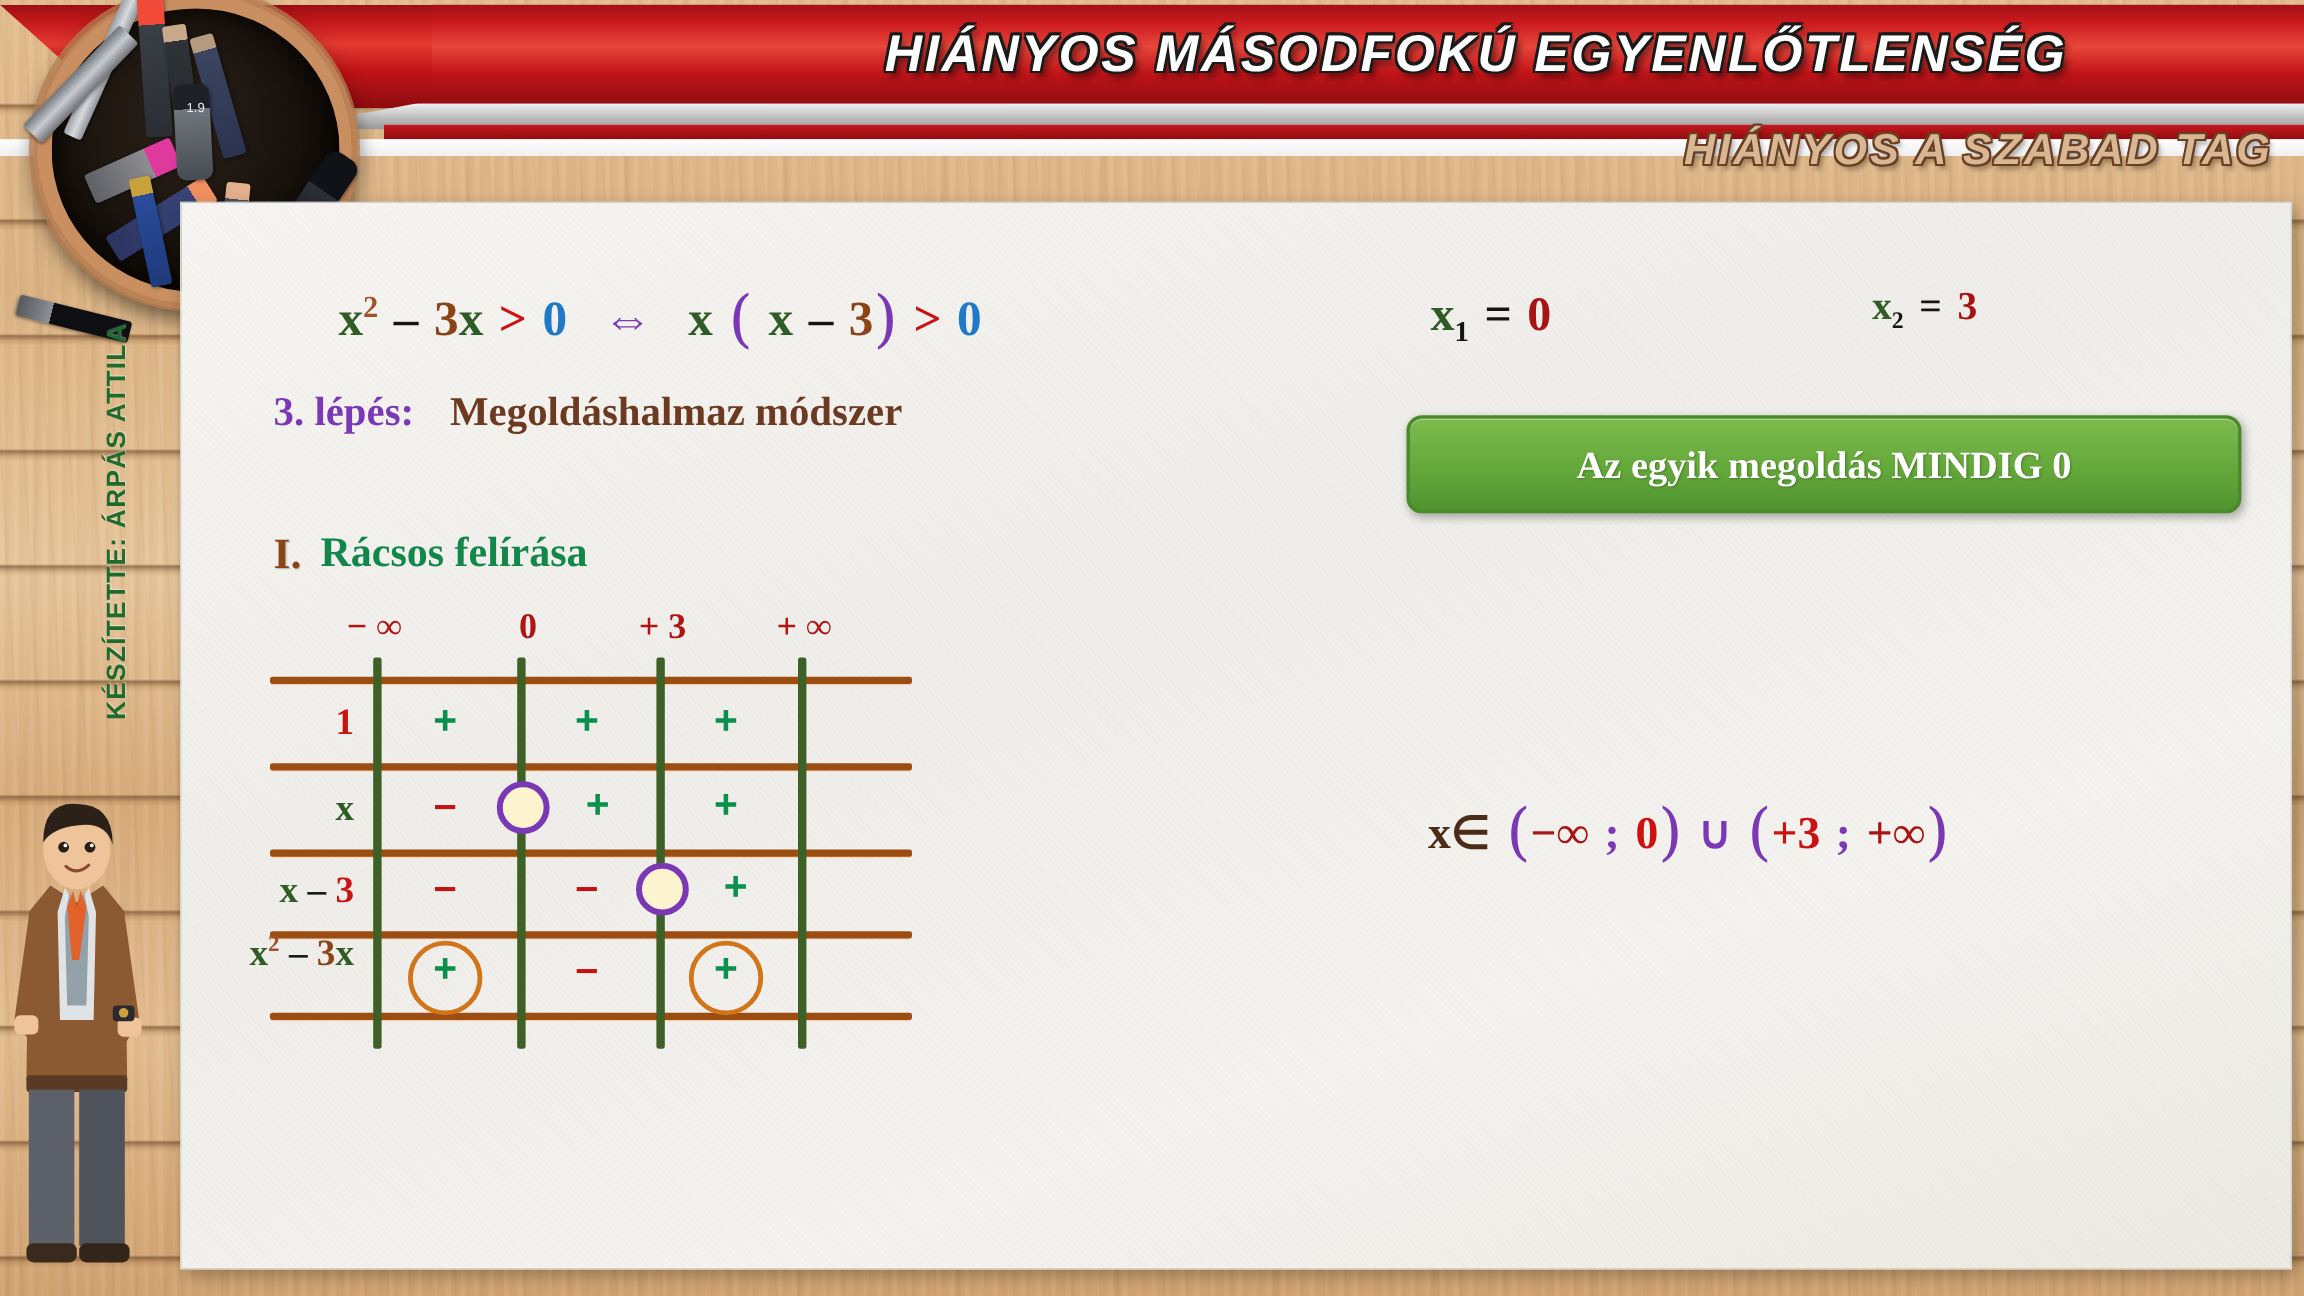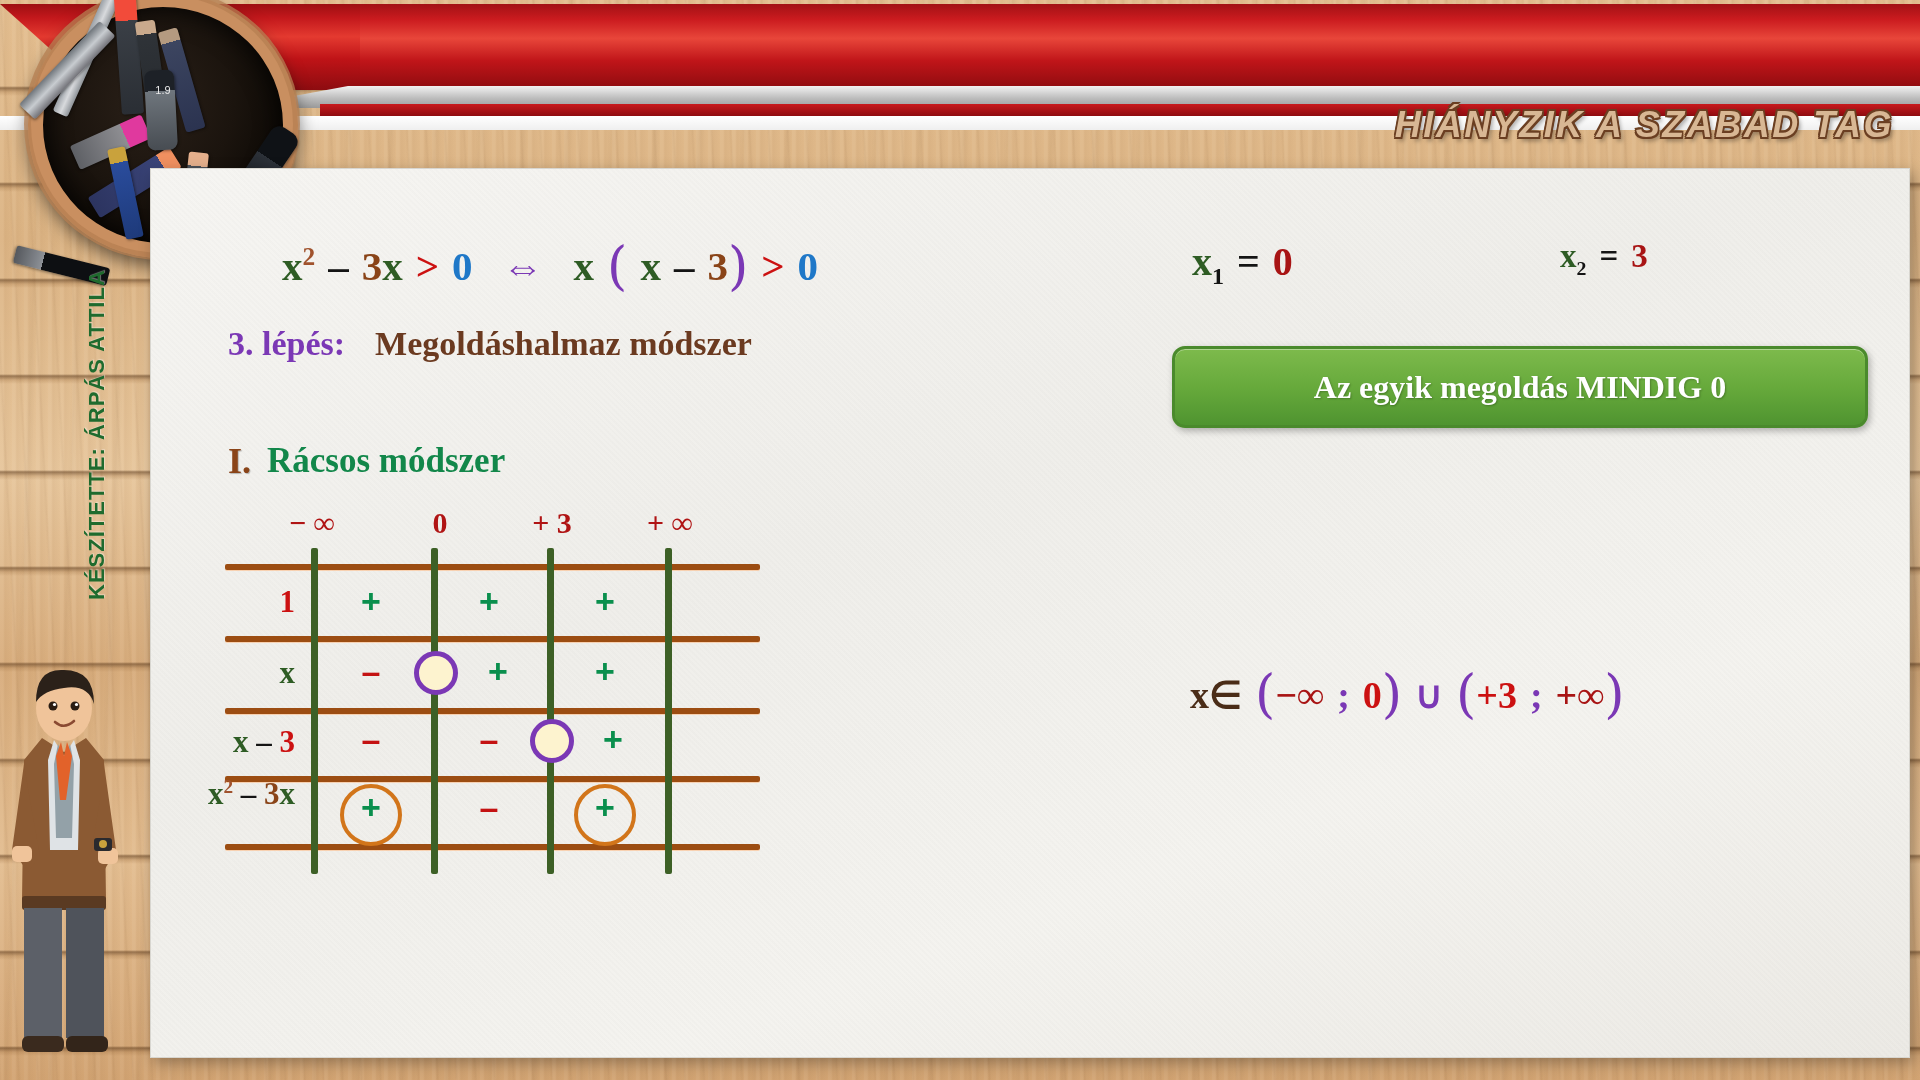--- a/index.html
+++ b/index.html
@@ -199,22 +199,23 @@
 
 <div id="wood"></div>
 <div id="woodgrain"></div>
 
 <div id="banner-wrap">
   <div id="band-top" class="banner-red"></div>
   <div id="band-top-inner"></div>
   <div id="band-grey"></div>
   <div id="band-red2"></div>
   <div id="band-white"></div>
-</div>
-<div id="banner-subtitle">HIÁNYZIK A SZABAD TAG</div>
+  <div id="banner-title">HIÁNYOS MÁSODFOKÚ EGYENLŐTLENSÉG</div>
+</div>
+<div id="banner-subtitle">HIÁNYOS A SZABAD TAG</div>
 
 <div id="cup">
   <div id="cup-bowl"></div>
   <div id="cup-rim"></div>
   <div class="pencil" style="left:52px;top:2px;width:16px;height:128px;transform:rotate(24deg);
               background:linear-gradient(90deg,#9aa0a6,#d8dadd,#8e9398);"></div>
   <div class="pencil" style="left:16px;top:12px;width:22px;height:116px;transform:rotate(44deg);
               background:linear-gradient(90deg,#6f757b,#c8ccd0,#717177);"></div>
   <div class="pencil" style="left:122px;top:10px;width:22px;height:120px;transform:rotate(-4deg);
               background:linear-gradient(180deg,#f24b3a 0 22%,#3a3f46 22%,#2a2e34 100%);"></div>
@@ -259,21 +260,21 @@
 </div>
 
 <div id="callout">Az egyik megoldás MINDIG 0</div>
 
 <div id="step3">
   <span class="lbl">3. lépés:</span><span class="sp-lg"></span><span class="txt">Megoldáshalmaz módszer</span>
 </div>
 
 <div id="method">
   <span class="num">I.</span>
-  <span class="nm">Rácsos módszer</span>
+  <span class="nm">Rácsos felírása</span>
 </div>
 
 <div id="grid">
 
   <div class="colhead" style="left:32px;top:-6px;width:110px;">− ∞</div>
   <div class="colhead" style="left:160px;top:-6px;width:110px;">0</div>
   <div class="colhead" style="left:272px;top:-6px;width:110px;">+ 3</div>
   <div class="colhead" style="left:390px;top:-6px;width:110px;">+ ∞</div>
 
   <div class="hline" style="left:0px;top:52px;width:535px;"></div>

